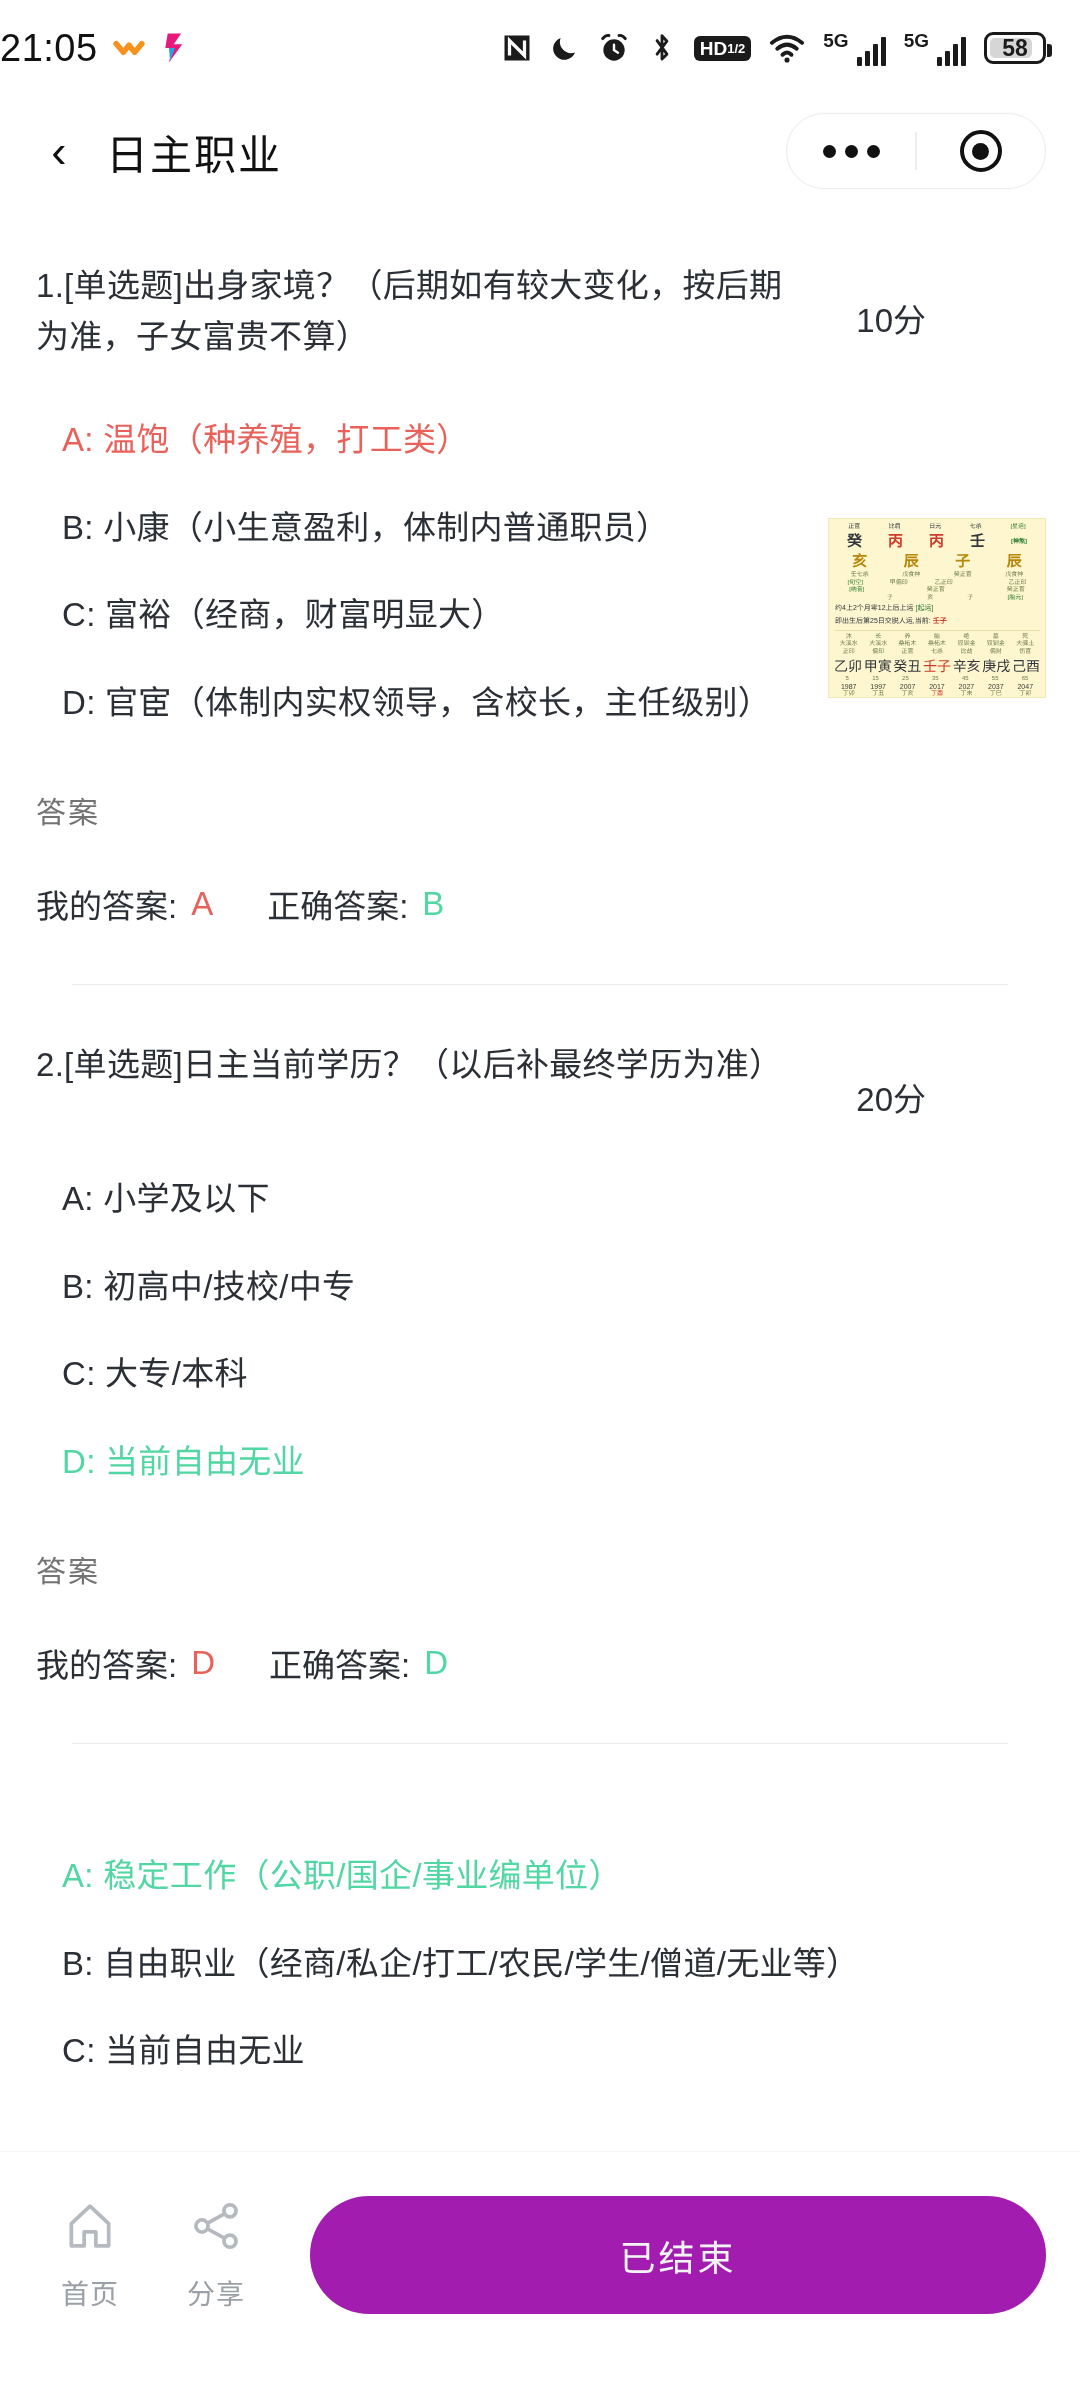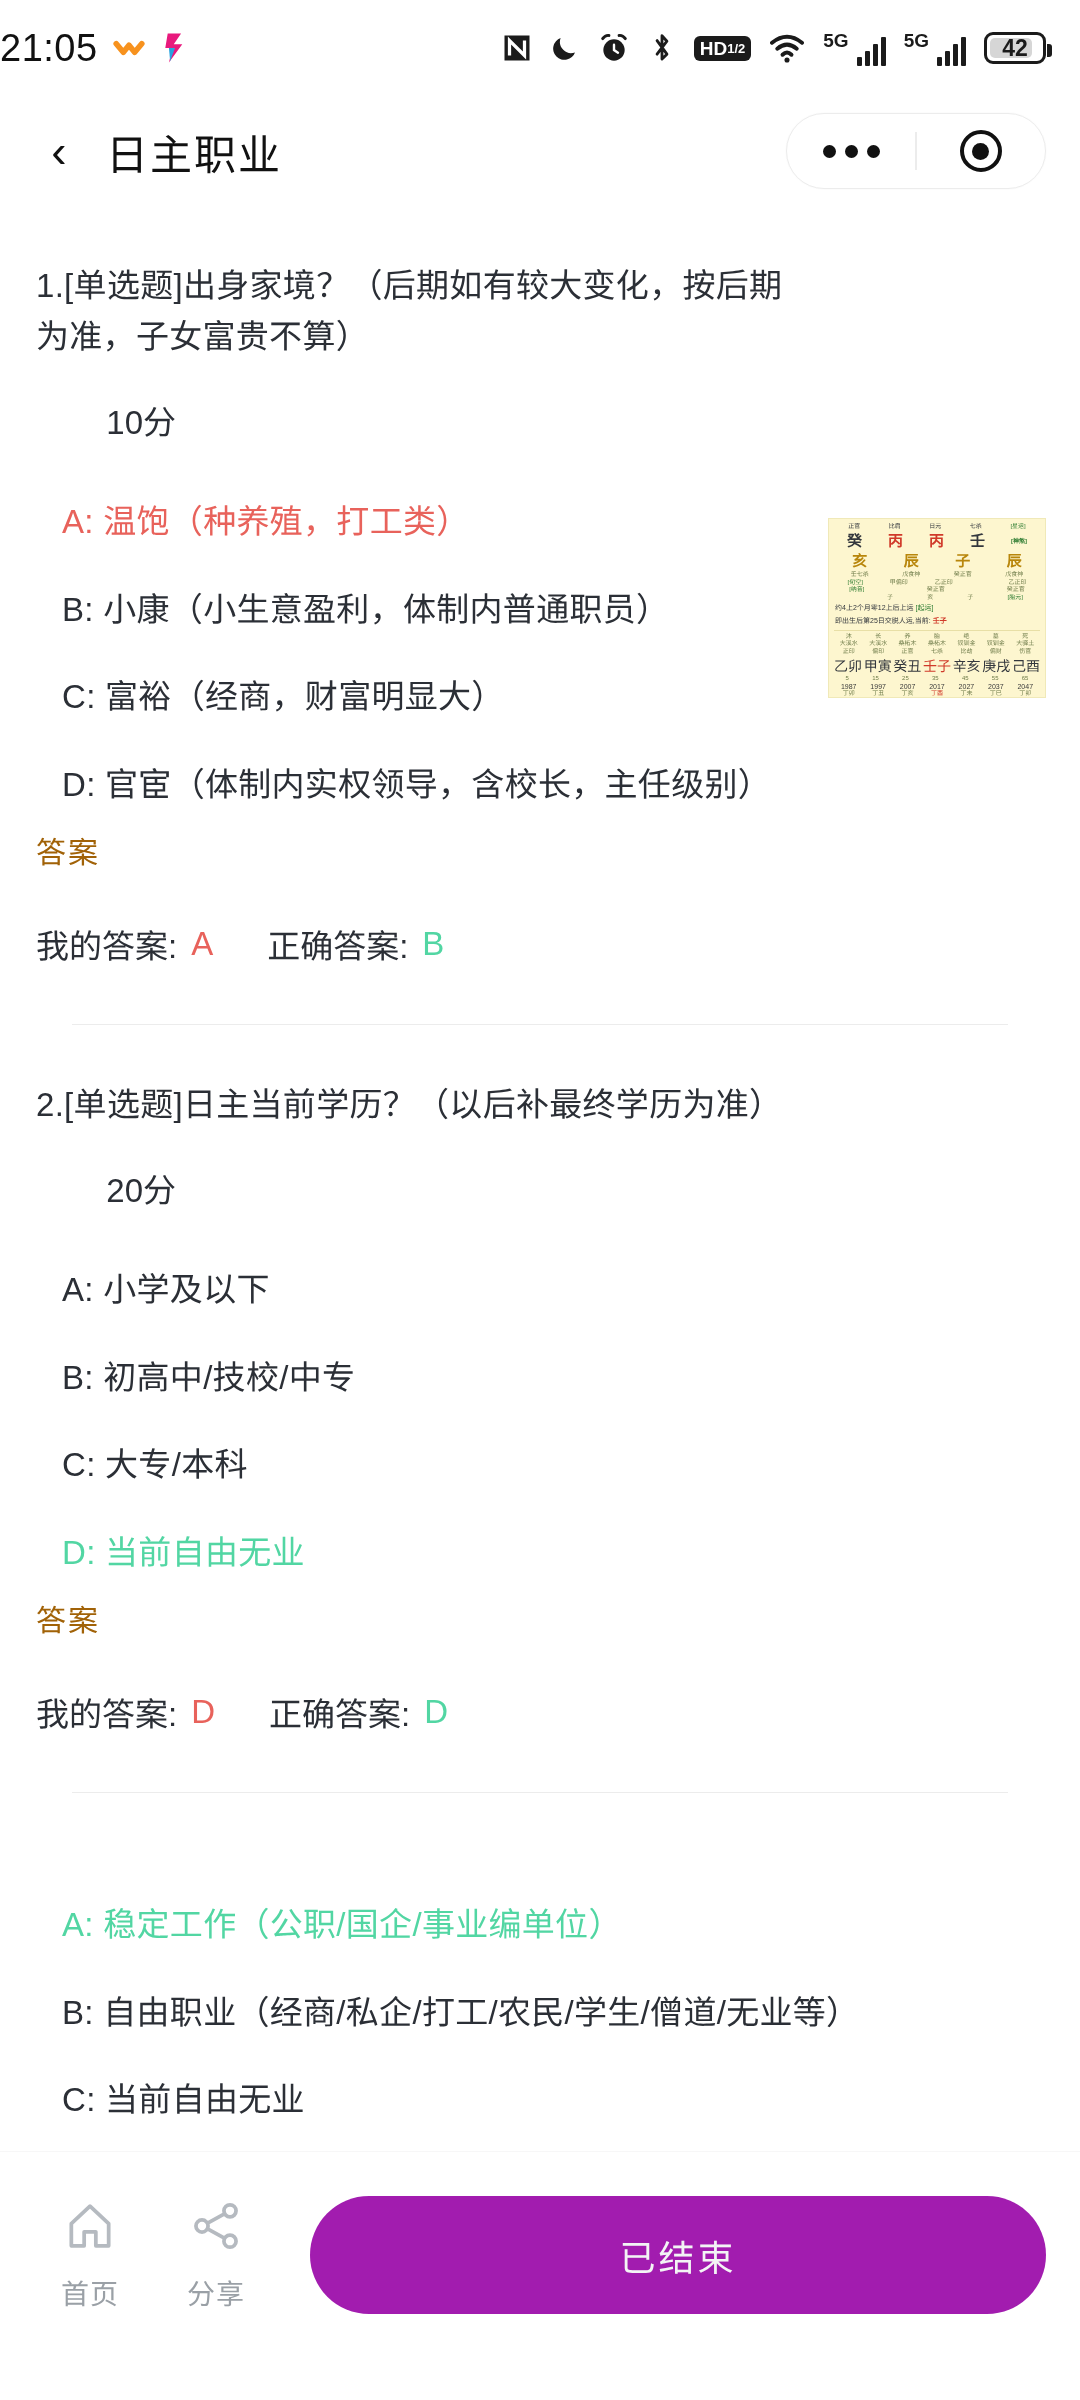--- a/index.html
+++ b/index.html
@@ -72,39 +72,39 @@
     display:flex; align-items:center; justify-content:center;
   }
   .target-dot { width:17px; height:17px; border-radius:50%; background:#111; }
 
   
   .content {
     position:absolute; top:206px; left:0; width:1080px; bottom:248px;
     overflow:hidden;
   }
   .question { position:relative; padding:54px 36px 0 36px; }
-  .q-head { display:flex; align-items:flex-start;flex-direction:column; }
+  .q-head { display:flex; align-items:flex-start; }
   .q-title {
     flex:1; font-size:33px; line-height:1.55; color:#2b2f36;
     max-width:750px; letter-spacing:.3px;
   }
   .q-score {
     width:140px; text-align:right; font-size:33px; color:#2b2f36;
     padding-top:34px; white-space:nowrap;
   }
   .options { margin-top:34px; }
   .option {
     font-size:33px; line-height:1.5; color:#2b2f36;
     padding:19px 0 19px 26px; letter-spacing:.3px;
   }
   .option.wrong { color:#e8625b; }
   .option.correct { color:#52d6a3; }
 
   .ans-label {
-    font-size:30px; color:#a16207; letter-spacing:2px;
+    margin-top:42px; font-size:30px; color:#737373; letter-spacing:2px;
   }
   .ans-row {
     margin-top:48px; display:flex; align-items:center;
     font-size:33px; color:#2b2f36;
   }
   .ans-row .val-mine { color:#e8625b; margin-left:14px; }
   .ans-row .sep { display:inline-block; width:54px; }
   .ans-row .val-correct { color:#52d6a3; margin-left:14px; }
 
   .divider {
@@ -214,21 +214,21 @@
         <span class="sig-label">5G</span>
         <span class="bars">
             <i></i>
             <i></i>
             <i></i>
             <i></i>
           </span>
       </span>
       <span class="battery">
         <span class="battery-fill"></span>
-        <span class="battery-num">42</span>
+        <span class="battery-num">58</span>
       </span>
     </div>
   </div>
 
   <div class="navbar">
     <div class="nav-back">‹</div>
     <div class="nav-title">日主职业</div>
     <div class="capsule">
       <div class="capsule-half">
         <span class="dots">

